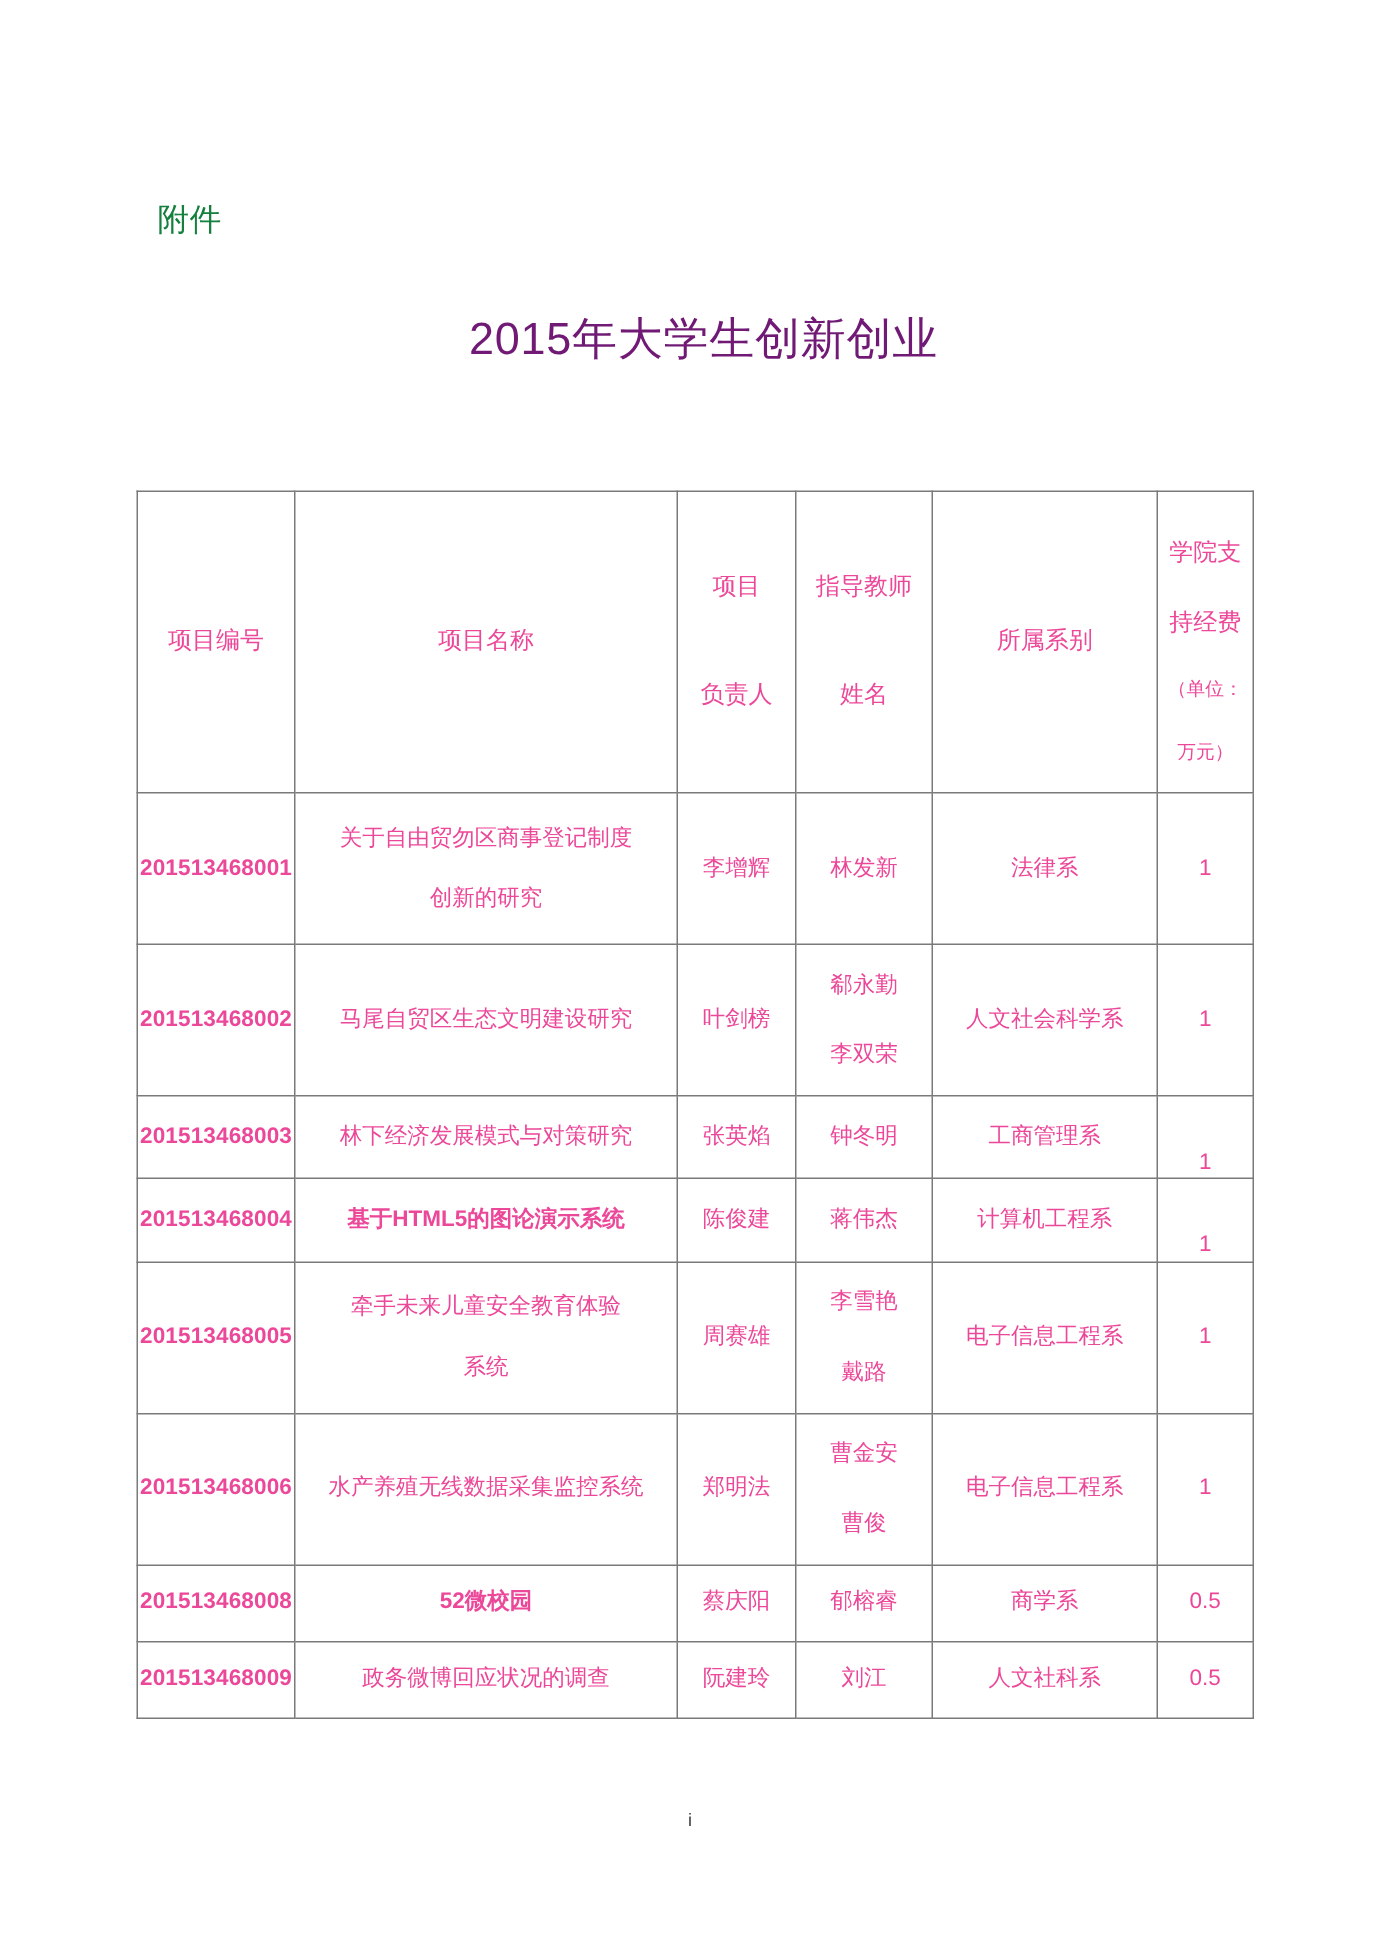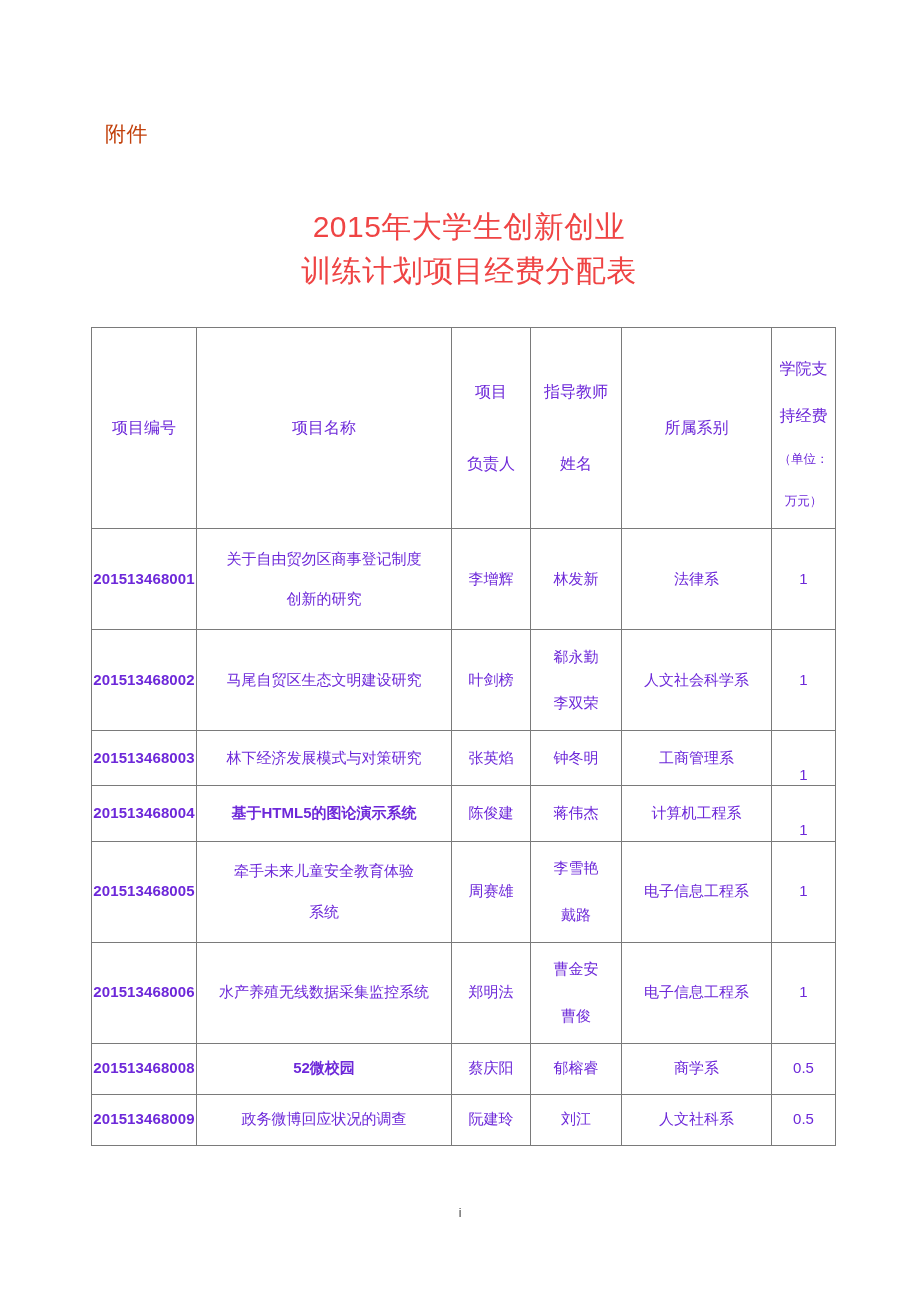--- a/index.html
+++ b/index.html
@@ -19,39 +19,39 @@
   .page {
     position: absolute;
     inset: 0;
     background: #ffffff;
   }
 
   
   .attach-label {
     position: absolute;
     left: 105px;
-    top: 124px;
+    top: 136px;
     font-size: 21px;
     line-height: 1;
     letter-spacing: 0.5px;
-    color: #c2410c;
+    color: #15803d;
     font-family: "Liberation Serif", "DejaVu Serif", serif;
   }
 
   
   .doc-title {
     position: absolute;
     left: 0;
     right: 0;
     top: 205px;
     text-align: center;
     font-family: "Liberation Sans", "DejaVu Sans", sans-serif;
     font-size: 30px;
     line-height: 44px;
-    color: #ef4444;
+    color: #701a75;
     letter-spacing: 0.5px;
   }
   .doc-title .tl {
     display: block;
     padding-left: 18px;
   }
 
   
   .tbl-wrap {
     position: absolute;
@@ -63,21 +63,21 @@
     border-collapse: collapse;
     width: 744px;
     table-layout: fixed;
   }
   table.grid td {
     border: 1px solid #7a7a7a;
     padding: 0;
     vertical-align: middle;
     text-align: center;
     font-size: 15px;
-    color: #6d28d9;
+    color: #ec4899;
     line-height: 1.35;
   }
 
   col.c-id     { width: 105px; }
   col.c-name   { width: 255px; }
   col.c-leader { width: 79px;  }
   col.c-teach  { width: 91px;  }
   col.c-dept   { width: 150px; }
   col.c-fund   { width: 64px;  }
 
@@ -154,21 +154,20 @@
 </style>
 </head>
 <body>
 
 <div class="page">
 
   <div class="attach-label">附件</div>
 
   <div class="doc-title">
     <span class="tl">2015年大学生创新创业</span>
-    <span class="tl">训练计划项目经费分配表</span>
   </div>
 
   <div class="tbl-wrap">
     <table class="grid">
       <colgroup>
         <col class="c-id">
           <col class="c-name">
           <col class="c-leader">
         <col class="c-teach">
           <col class="c-dept">

